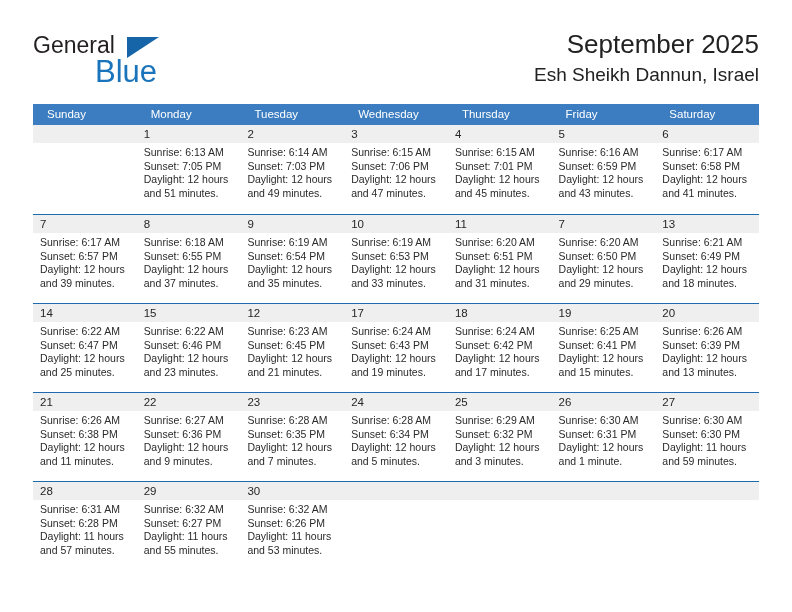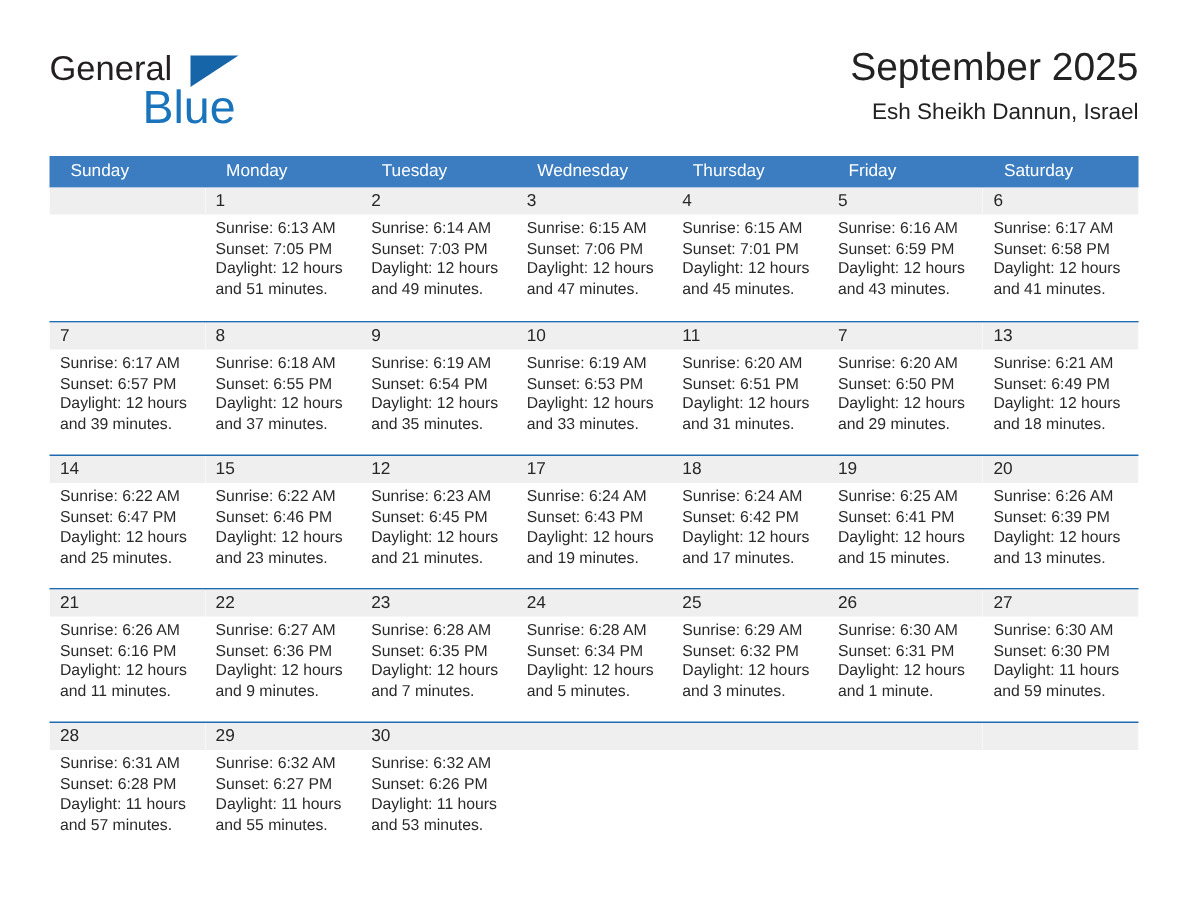--- a/index.html
+++ b/index.html
@@ -69,21 +69,21 @@
     text-align: right;
   }
   .cal-title {
     font-size: 26px;
     color: #222222;
     line-height: 32px;
     white-space: nowrap;
   }
   .cal-subtitle {
     margin-top: 6px;
-    font-size: 15px;
+    font-size: 19px;
     color: #222222;
     line-height: 18px;
     white-space: nowrap;
   }
 
   
   .calendar {
     position: absolute;
     left: 33px;
     top: 104px;
@@ -357,21 +357,21 @@
               <div>Daylight: 12 hours</div>
               <div>and 13 minutes.</div>
             </div>
           </div>
         </div>
         <div class="week">
           <div class="cell">
             <div class="daynum-band">21</div>
             <div class="cell-body">
               <div>Sunrise: 6:26 AM</div>
-              <div>Sunset: 6:16 PM</div>
+              <div>Sunset: 6:38 PM</div>
               <div>Daylight: 12 hours</div>
               <div>and 11 minutes.</div>
             </div>
           </div>
           <div class="cell">
             <div class="daynum-band">22</div>
             <div class="cell-body">
               <div>Sunrise: 6:27 AM</div>
               <div>Sunset: 6:36 PM</div>
               <div>Daylight: 12 hours</div>

